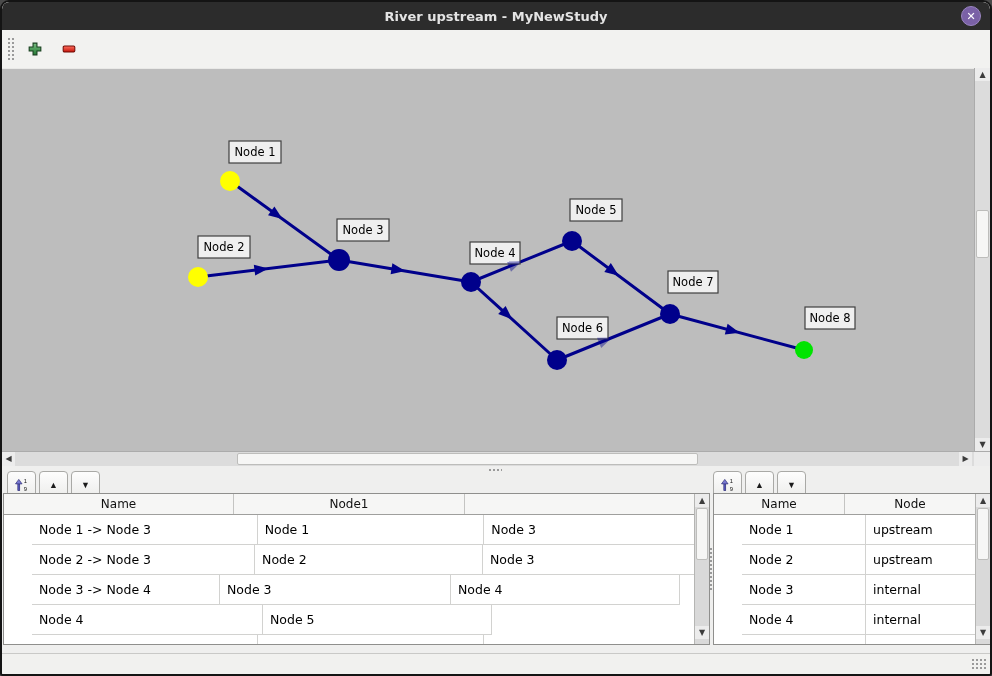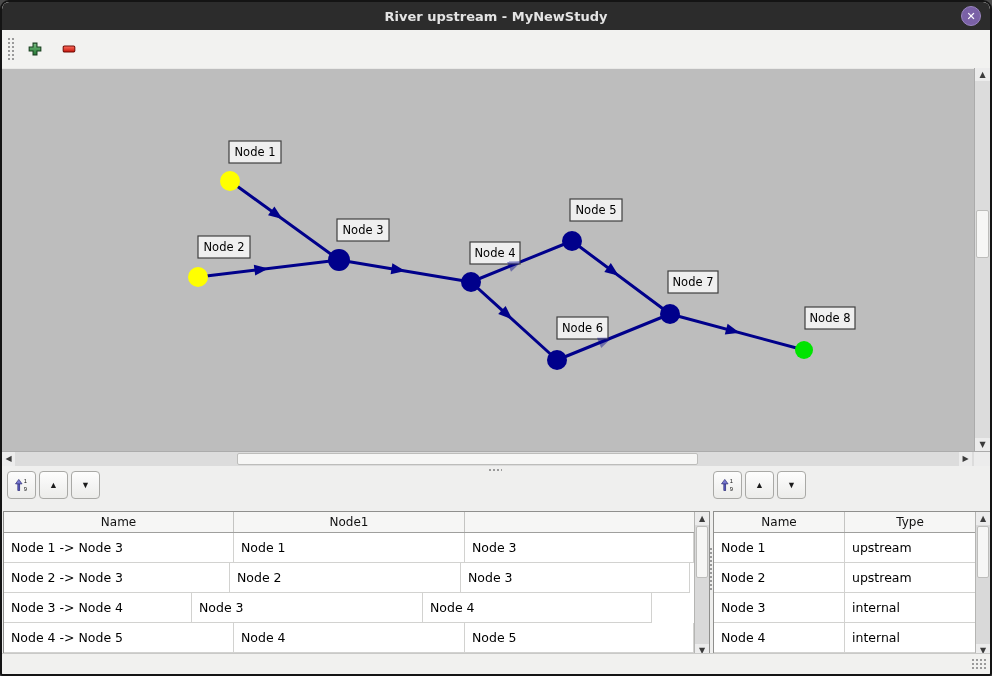--- a/index.html
+++ b/index.html
@@ -33,26 +33,26 @@
   .sb-h .sb-arrow{width:13px;height:100%;line-height:14px;}
   .sb-thumb{position:absolute;background:#f6f6f5;border:1px solid #bdbdbb;border-radius:2px;
     box-sizing:border-box;cursor:pointer;}
   
   .midstrip{position:absolute;left:0;right:0;top:464px;height:35px;background:#efefee;}
   .h-grip{position:absolute;left:486px;top:2px;width:14px;height:4px;}
   .ctlbtn{position:absolute;top:5px;width:29px;height:28px;border:1px solid #a9a9a6;border-radius:4px;
     background:linear-gradient(#fdfdfd,#ececea);display:flex;align-items:center;justify-content:center;
     font-size:9px;color:#1b1b1b;cursor:pointer;box-sizing:border-box;}
   
-  .datatable{position:absolute;top:509px;height:152px;background:#fff;border:1px solid #8f8f8d;
+  .datatable{position:absolute;top:491px;height:152px;background:#fff;border:1px solid #8f8f8d;
     box-sizing:border-box;overflow:hidden;}
   .thead{display:flex;height:20px;background:#f6f6f5;border-bottom:1px solid #9f9f9d;}
   .th{display:flex;align-items:center;justify-content:center;font-size:12px;color:#111;
     border-right:1px solid #c4c4c2;box-sizing:border-box;cursor:pointer;}
-  .trow{display:flex;height:30px;}
+  .trow{display:flex;height:30px;padding-left:28px;}
   .td{display:flex;align-items:center;font-size:12.5px;color:#000;padding-left:7px;
     border-right:1px solid #d2d2d0;border-bottom:1px solid #d2d2d0;box-sizing:border-box;}
   .tbl-sb{position:absolute;top:0;right:0;width:15px;bottom:0;background:#d9d9d9;border-left:1px solid #b5b5b3;box-sizing:border-box;}
   .v-grip{position:absolute;left:707px;top:545px;width:4px;height:44px;}
   
   .statusbar{position:absolute;left:0;right:0;top:651px;height:21px;background:#f1f1ef;border-top:1px solid #c9c9c7;}
   .resize-grip{position:absolute;right:3px;top:4px;width:16px;height:13px;}
 </style>
 </head>
 <body>
@@ -199,21 +199,20 @@
           <div class="td" style="width: 226px;">Node 2 -&gt; Node 3</div>
           <div class="td" style="width: 231px;">Node 2</div>
           <div class="td" style="width: 229px;">Node 3</div>
         </div>
         <div class="trow">
           <div class="td" style="width: 188px;">Node 3 -&gt; Node 4</div>
           <div class="td" style="width: 231px;">Node 3</div>
           <div class="td" style="width: 229px;">Node 4</div>
         </div>
         <div class="trow">
-          <div class="td" style="width: 230px;">Node 4 -&gt; Node 5</div>
           <div class="td" style="width: 231px;">Node 4</div>
           <div class="td" style="width: 229px;">Node 5</div>
         </div>
         <div class="trow">
           <div class="td" style="width: 230px;"></div>
           <div class="td" style="width: 231px;"></div>
           <div class="td" style="width: 229px;"></div>
         </div>
       </div>
     <div class="tbl-sb">
@@ -221,21 +220,21 @@
       <div class="sb-thumb" style="left:1px;right:1px;top:14px;height:52px;"></div>
       <div class="sb-arrow" style="bottom:5px;height:13px;"><span>▼</span></div>
     </div>
   </div>
 
   <div class="dots v-grip"></div>
 
   <div class="datatable" style="left:711px;width:278px;">
     <div class="thead">
         <div class="th" style="width: 131px;">Name</div>
-        <div class="th" style="width: 131px;">Type</div>
+        <div class="th" style="width: 131px;">Node</div>
       </div>
     <div class="tbody">
         <div class="trow">
           <div class="td" style="width: 131px;">Node 1</div>
           <div class="td" style="width: 131px;">upstream</div>
         </div>
         <div class="trow">
           <div class="td" style="width: 131px;">Node 2</div>
           <div class="td" style="width: 131px;">upstream</div>
         </div>

